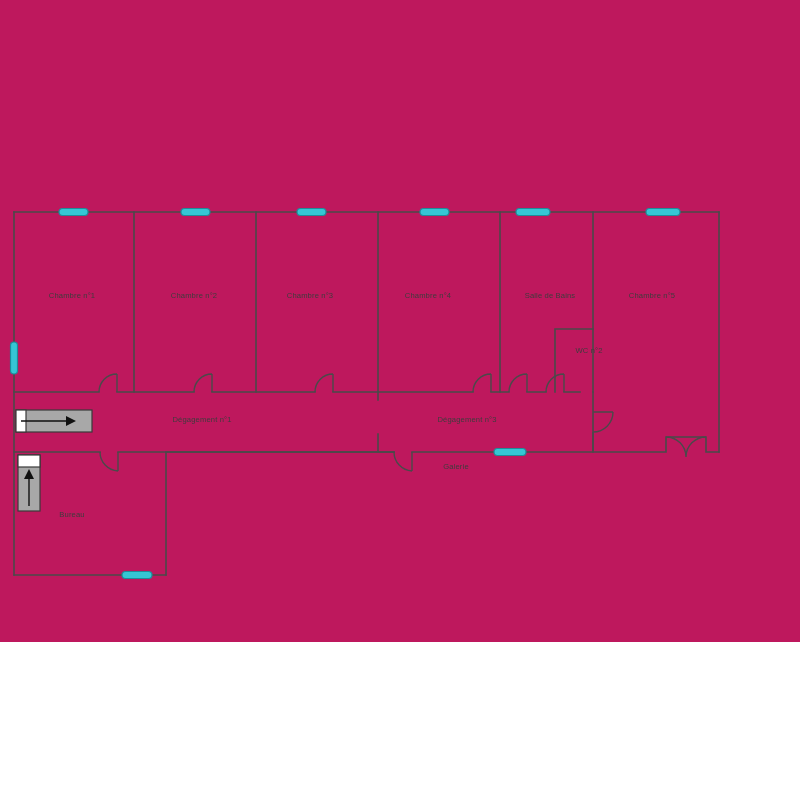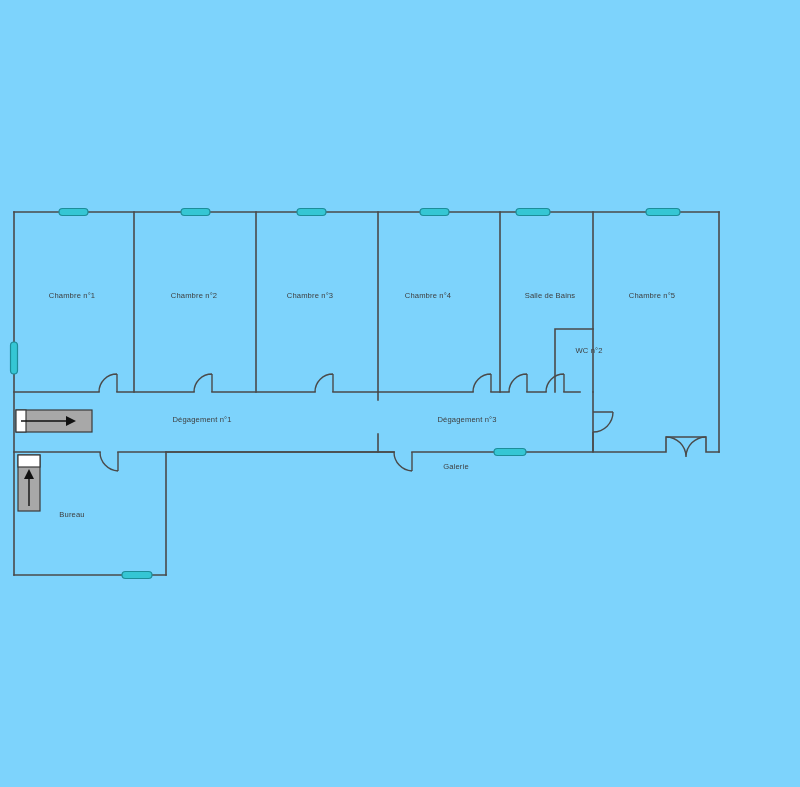--- a/index.html
+++ b/index.html
@@ -9,22 +9,22 @@
   }
   body {
     width: 800px;
     height: 787px;
     font-family: "Liberation Sans", sans-serif;
     overflow: hidden;
   }
   #plan-stage {
     position: relative;
     width: 800px;
-    height: 787px;
-    background: #7dd3fc;
+    height: 642px;
+    background: #be185d;
   }
   svg#floorplan {
     display: block;
     width: 800px;
     height: 787px;
   }
   .wall {
     fill: none;
     stroke: #4a4a4a;
     stroke-width: 1.6;

